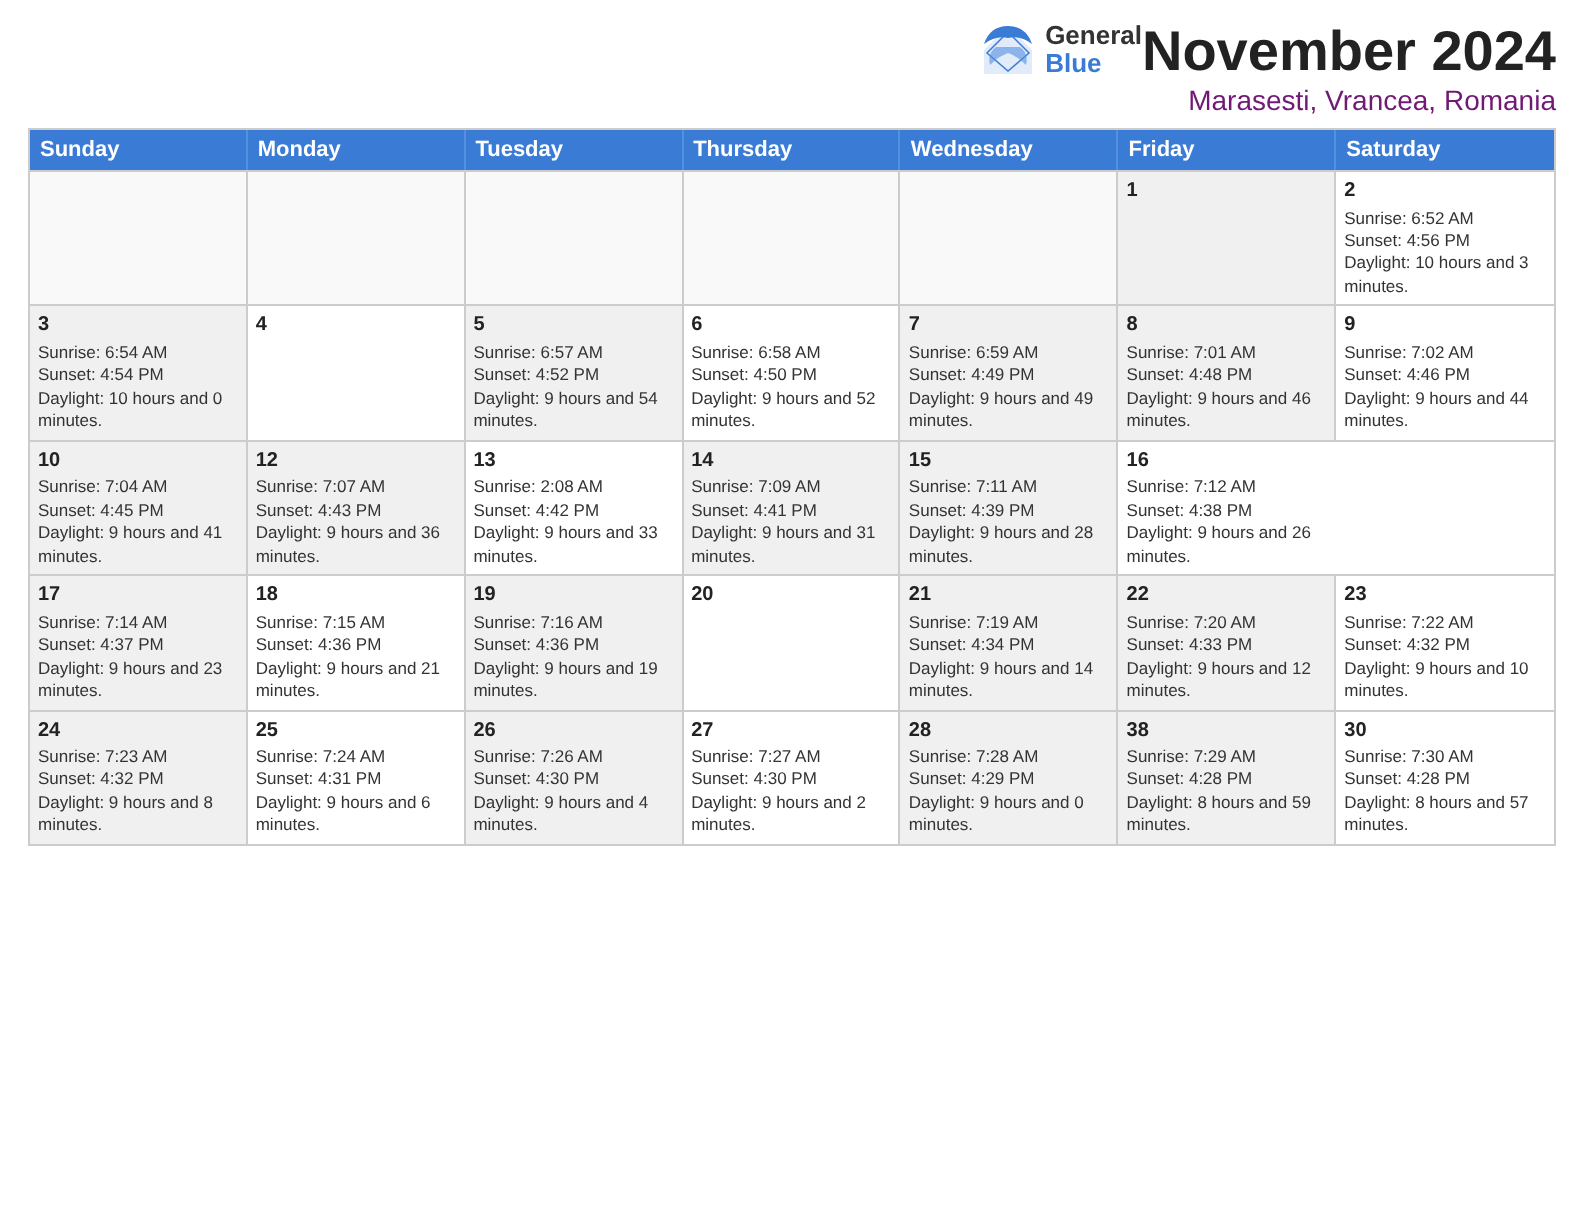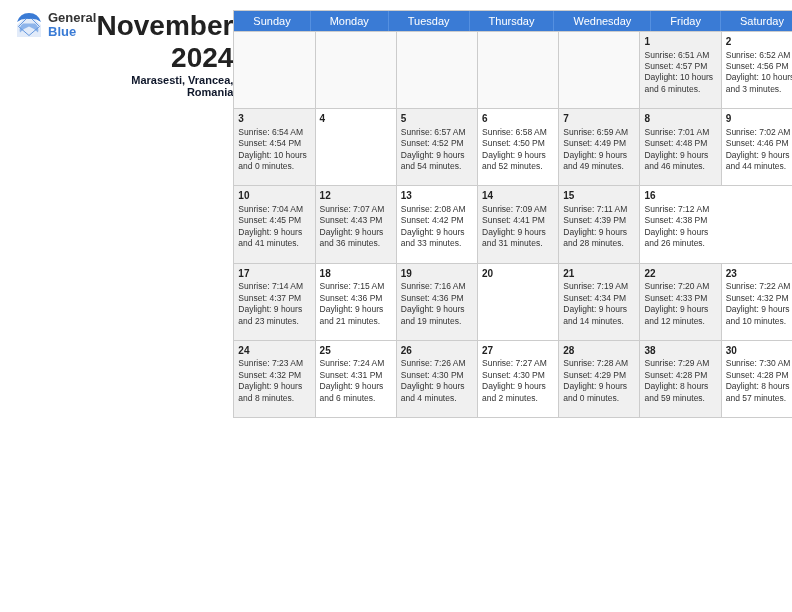--- a/index.html
+++ b/index.html
@@ -8,21 +8,22 @@
       background: #fff;
       width: 792px;
       height: 612px;
       overflow: hidden;
     }
     .page {
       width: 792px;
       height: 428px;
       padding: 10px 14px;
       display: flex;
-      flex-direction: row;
+      flex-direction: column;
+      align-items: flex-end;
     }
     .header {
       display: flex;
       justify-content: space-between;
       align-items: flex-start;
       margin-bottom: 6px;
     }
     .logo {
       display: flex;
       align-items: center;
@@ -43,40 +44,40 @@
     }
     .title-block {
       text-align: right;
     }
     .title-block h1 {
       font-size: 28px;
       font-weight: bold;
       color: #222;
     }
     .title-block h2 {
-      font-size: 11px;
-      font-weight: bold;
-      color: #0f172a;
+      font-size: 14px;
+      font-weight: normal;
+      color: #701a75;
     }
     .calendar {
       flex: 1;
       display: flex;
       flex-direction: column;
       border: 1px solid #ccc;
     }
     .cal-header {
       display: grid;
       grid-template-columns: repeat(7, 1fr);
       background: #3a7bd5;
     }
     .cal-header-cell {
       color: #fff;
       font-size: 11px;
-      font-weight: normal;
-      padding: 4px 19px;
+      font-weight: bold;
+      padding: 4px 5px;
       border-right: 1px solid #5590e0;
     }
     .cal-header-cell:last-child { border-right: none; }
     .cal-body {
       display: flex;
       flex-direction: column;
       flex: 1;
     }
     .cal-row {
       display: grid;
@@ -137,23 +138,21 @@
         <div class="cal-header-cell">Friday</div>
         <div class="cal-header-cell">Saturday</div>
       </div>
     <div class="cal-body">
     <div class="cal-row">
           <div class="cal-cell empty"></div>
           <div class="cal-cell empty"></div>
           <div class="cal-cell empty"></div>
           <div class="cal-cell empty"></div>
           <div class="cal-cell empty"></div>
-          <div class="cal-cell shaded"><span class="day-num">1</span><span style="white-space: pre-line;">Sunrise: 6:51 AM
-Sunset: 4:57 PM
-Daylight: 10 hours and 6 minutes.</span></div>
+          <div class="cal-cell shaded"><span class="day-num">1</span></div>
           <div class="cal-cell"><span class="day-num">2</span><span style="white-space: pre-line;">Sunrise: 6:52 AM
 Sunset: 4:56 PM
 Daylight: 10 hours and 3 minutes.</span></div>
         </div>
         <div class="cal-row">
           <div class="cal-cell shaded"><span class="day-num">3</span><span style="white-space: pre-line;">Sunrise: 6:54 AM
 Sunset: 4:54 PM
 Daylight: 10 hours and 0 minutes.</span></div>
           <div class="cal-cell"><span class="day-num">4</span></div>
           <div class="cal-cell shaded"><span class="day-num">5</span><span style="white-space: pre-line;">Sunrise: 6:57 AM

